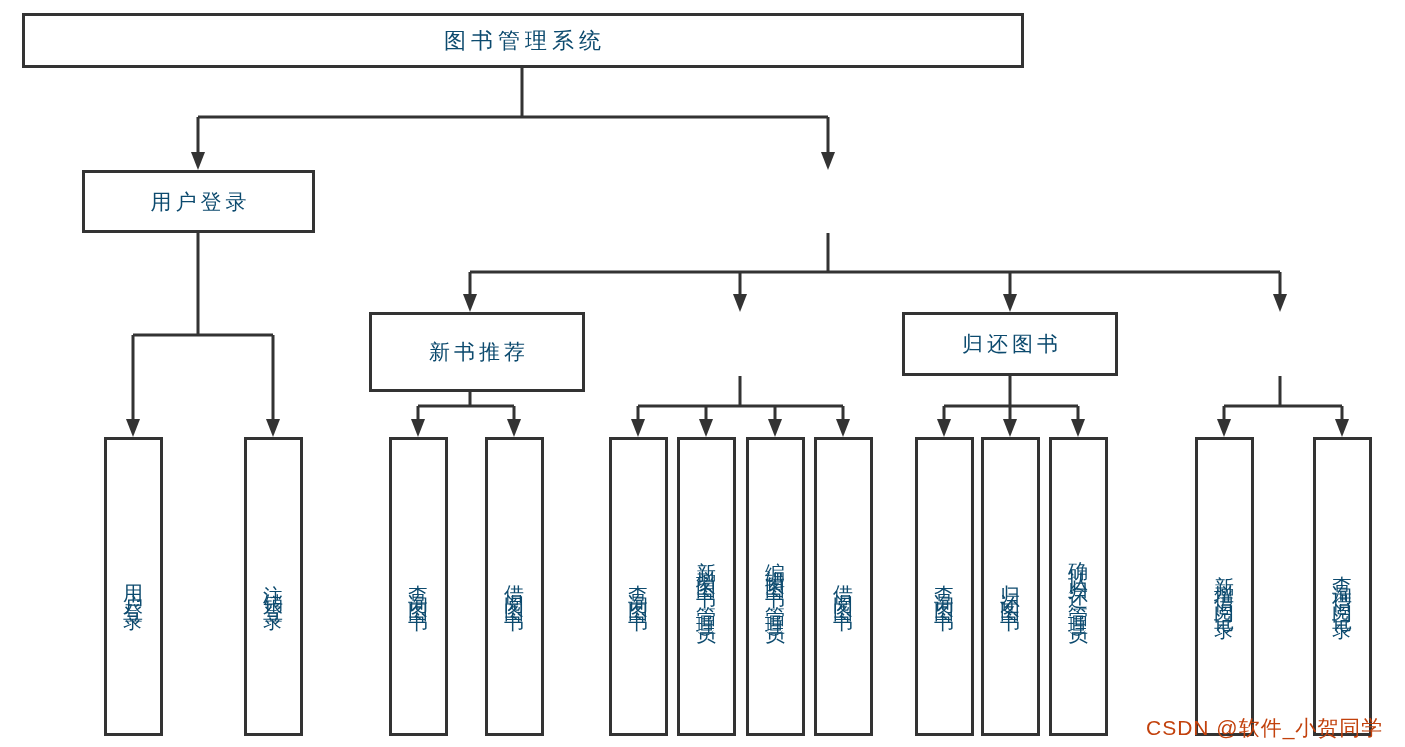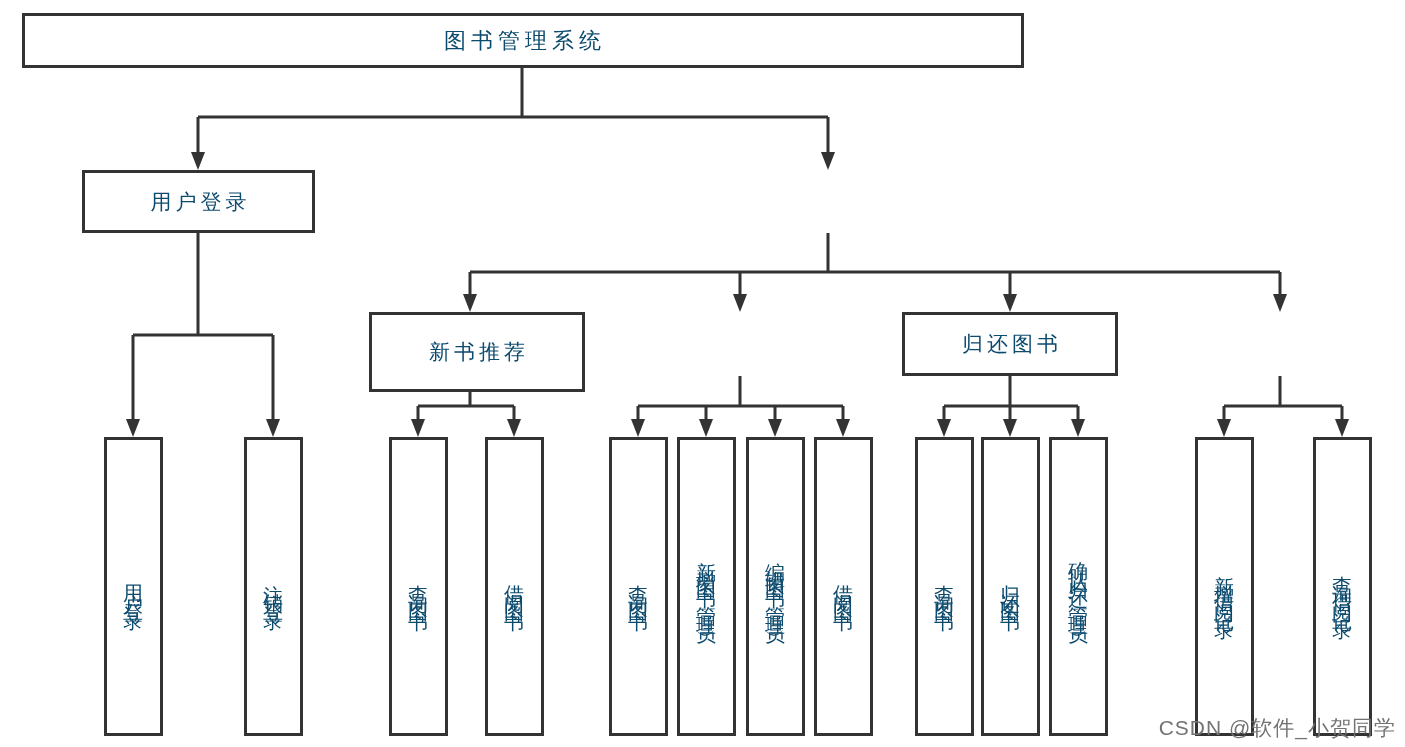--- a/index.html
+++ b/index.html
@@ -57,23 +57,23 @@
   }
   #connectors polygon {
     fill: #333333;
     stroke: none;
   }
   .watermark {
     position: absolute;
     left: 1146px;
     top: 714px;
     width: 250px;
-    text-align: right;
+    text-align: left;
     font-size: 21px;
-    color: #737373;
+    color: #c2410c;
     letter-spacing: 1px;
     white-space: nowrap;
     z-index: 10;
   }
 </style>
 </head>
 <body>
 
 <div id="canvas">
 

